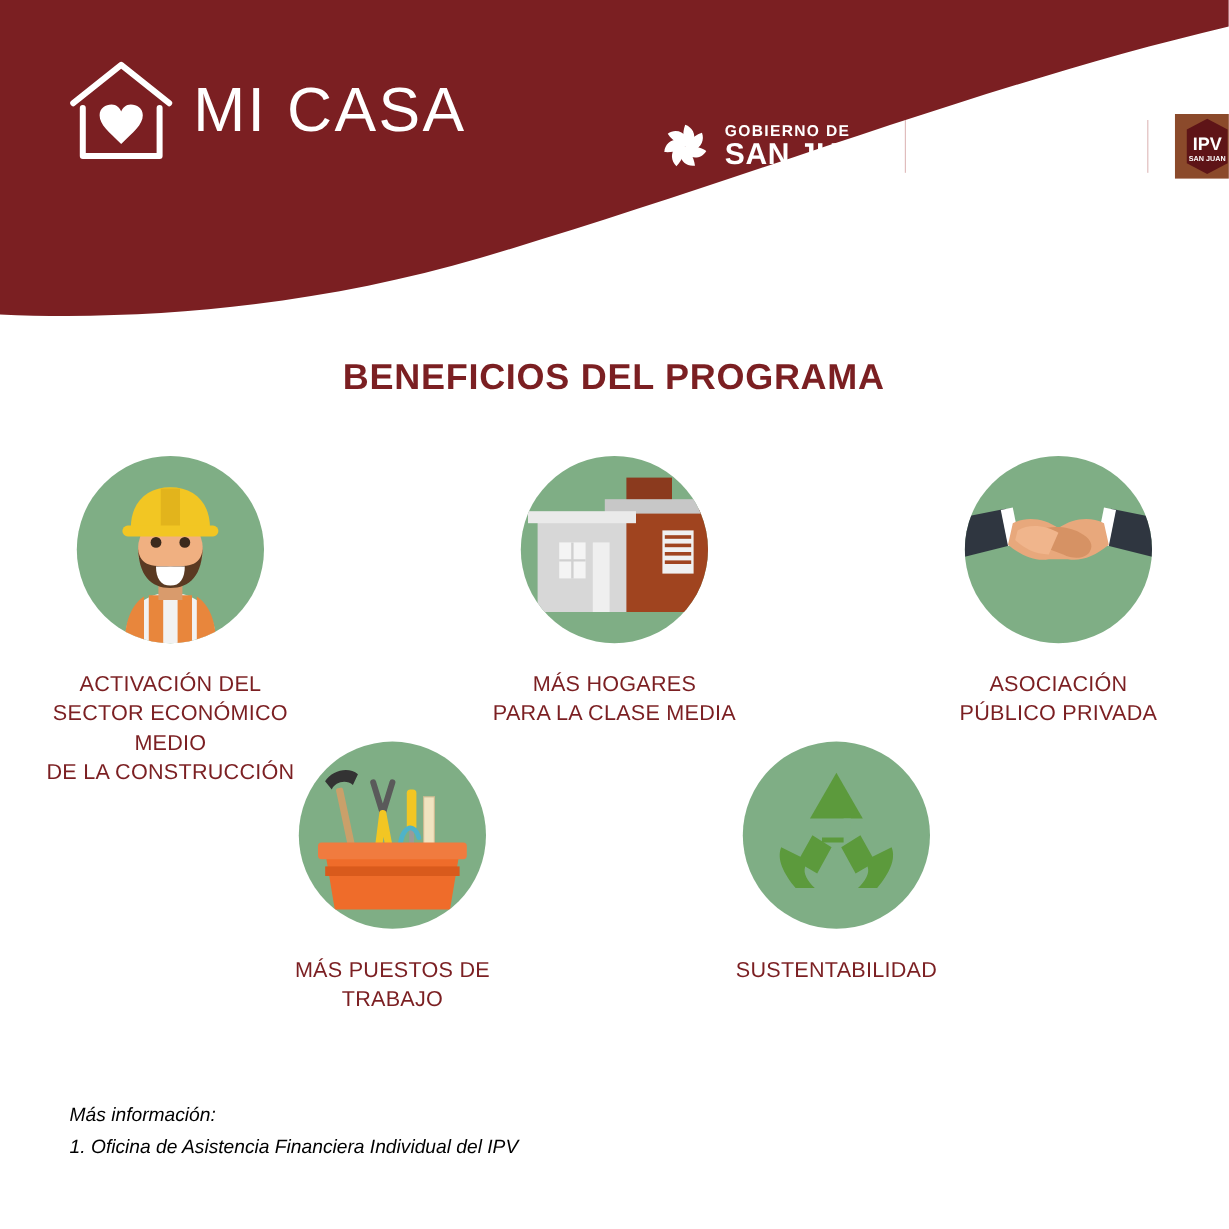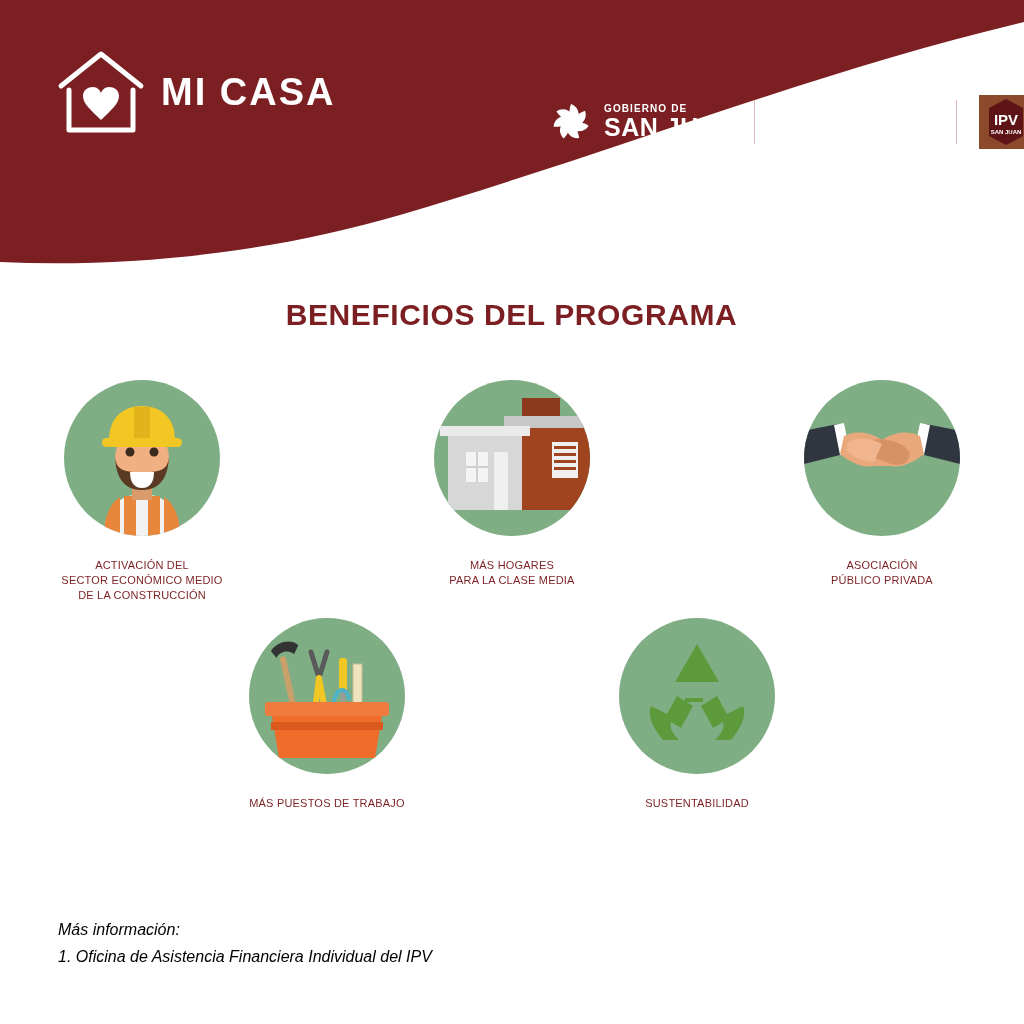--- a/index.html
+++ b/index.html
@@ -12,27 +12,27 @@
   }
   .page{position:relative;width:1024px;height:1024px;overflow:hidden;}
 
   
   .header{position:absolute;top:0;left:0;width:1024px;height:300px;}
   .header svg{display:block;}
 
   .logo{position:absolute;left:55px;top:48px;display:flex;align-items:center;}
   .logo-house{width:92px;height:88px;position:relative;margin-right:14px;}
   .logo-text{color:#ffffff;line-height:1;}
-  .logo-line1{font-size:38px;font-weight:bold;letter-spacing:2px;}
+  .logo-line1{font-size:52px;font-weight:normal;letter-spacing:2px;}
   .logo-line2{font-size:34px;font-weight:300;letter-spacing:2px;margin-top:4px;color:#e9d2d2;}
 
   .gov{position:absolute;left:548px;top:95px;display:flex;align-items:center;}
   .gov-flower{width:46px;height:46px;margin-right:10px;}
   .gov-text{color:#ffffff;line-height:1.05;}
-  .gov-t1{font-size:10px;font-weight:bold;letter-spacing:1.1px;}
+  .gov-t1{font-size:13px;font-weight:bold;letter-spacing:1.1px;}
   .gov-t2{font-size:25px;font-weight:bold;letter-spacing:0.5px;}
   .sep{width:1px;height:44px;background:#e0bdbd;margin:0 18px;}
   .min-text{color:#ffffff;line-height:1.2;}
   .min-t1{font-size:9.5px;letter-spacing:1.2px;font-weight:bold;}
   .min-t2{font-size:16px;font-weight:bold;letter-spacing:0.4px;}
   .min-t3{font-size:12.5px;font-weight:bold;letter-spacing:0.4px;}
   .ipv-badge{width:34px;height:54px;margin-left:4px;position:relative;}
 
   
   .title{
@@ -45,21 +45,21 @@
   .row1{top:380px;gap:120px;}
   .row2{top:618px;gap:120px;}
   .benefit{width:250px;display:flex;flex-direction:column;align-items:center;}
   .circle{
     width:156px;height:156px;border-radius:50%;
     background:#7fae85;display:flex;align-items:center;justify-content:center;
     overflow:hidden;position:relative;
   }
   .caption{
     margin-top:22px;text-align:center;color:#7b1f22;
-    font-size:11px;line-height:1.35;letter-spacing:0.2px;
+    font-size:18px;line-height:1.35;letter-spacing:0.2px;
   }
 
   
   .footer{
     position:absolute;left:58px;bottom:54px;color:#000000;
     font-style:italic;font-size:16px;line-height:1.65;
   }
 </style>
 </head>
 <body>

